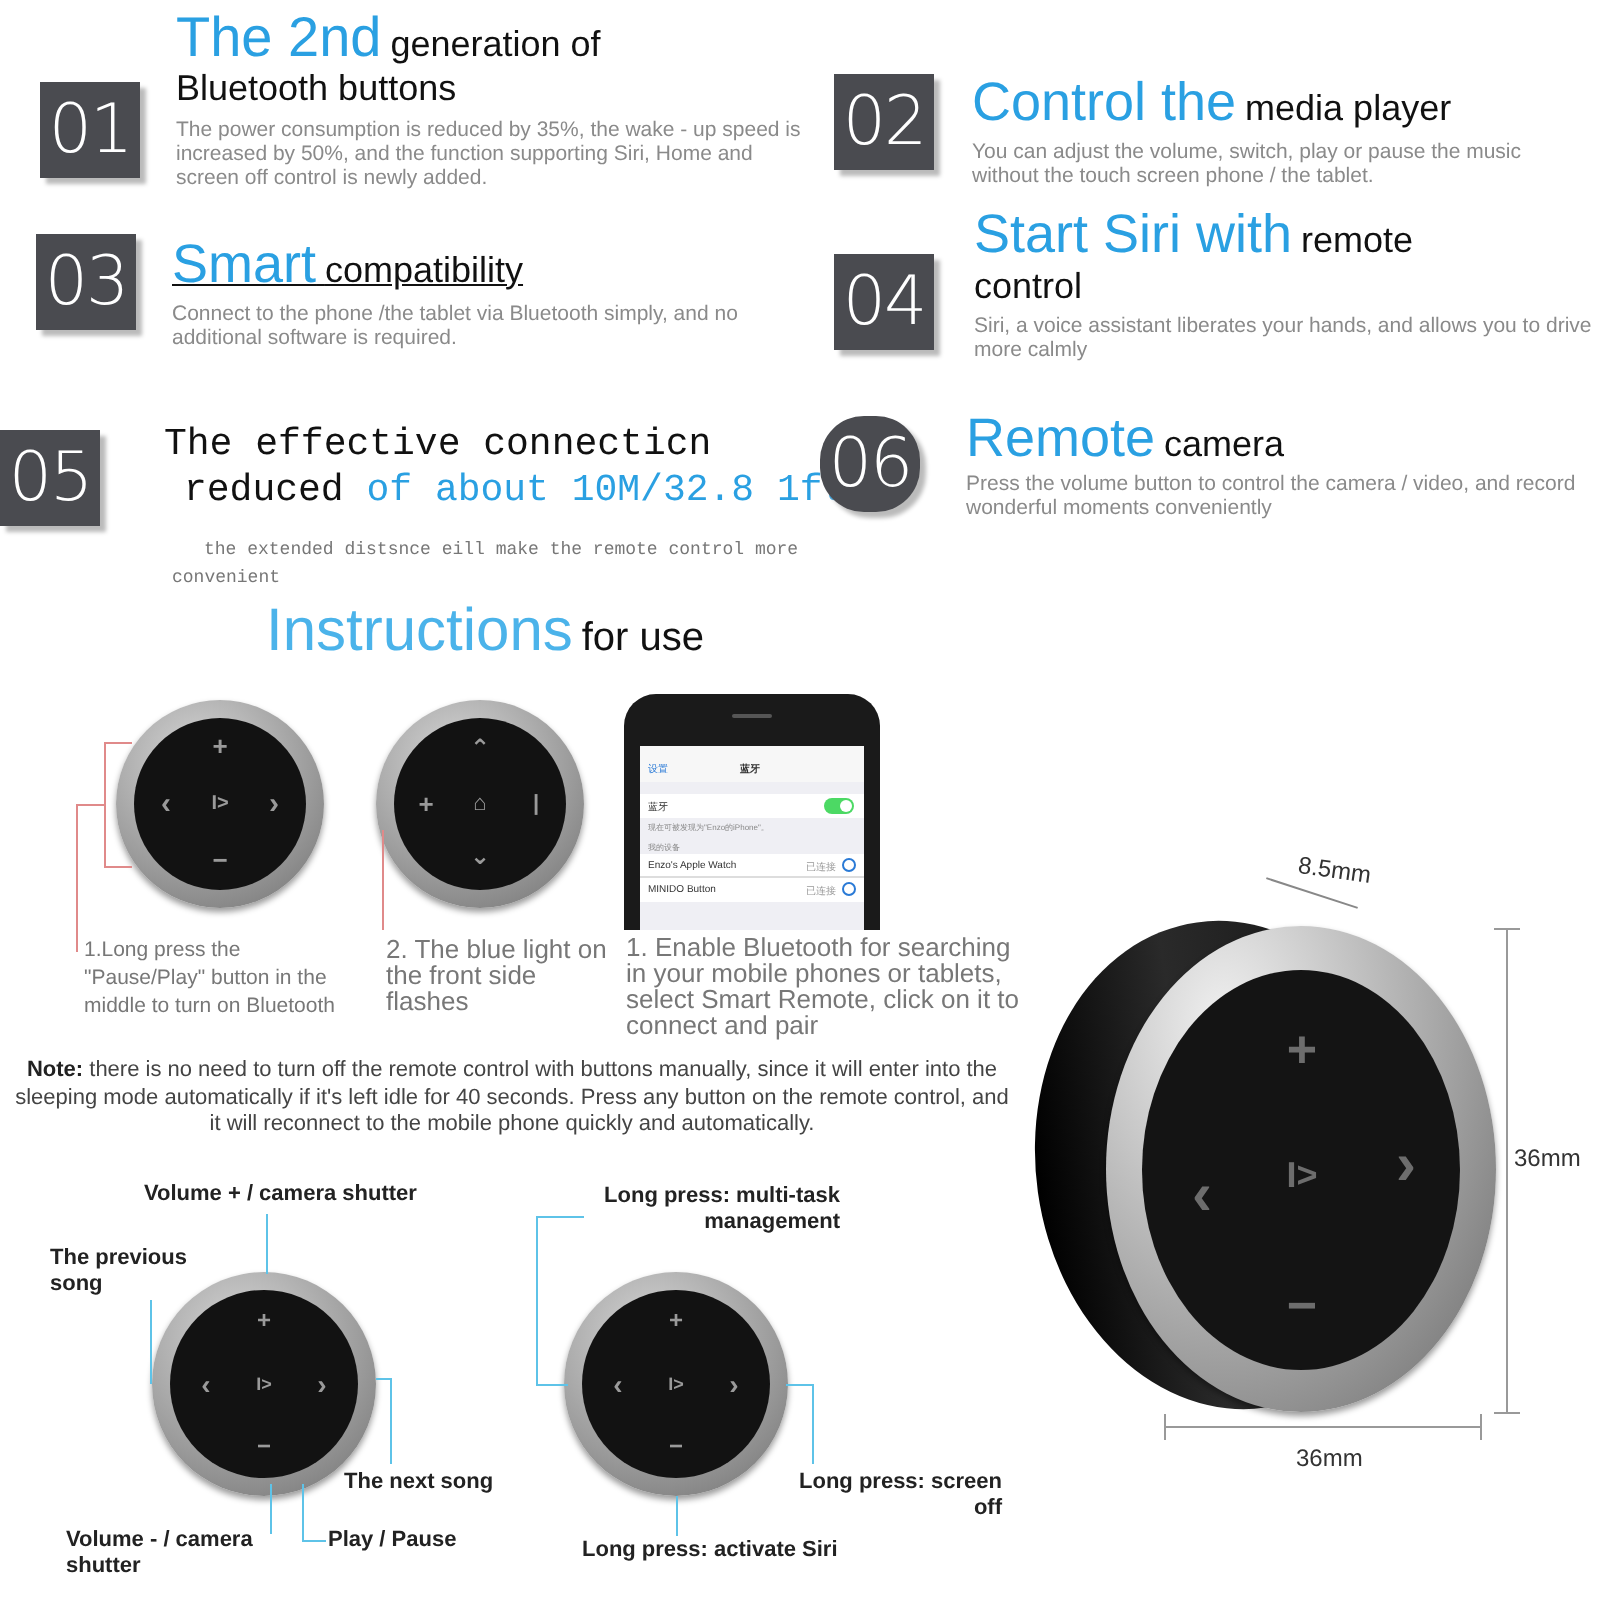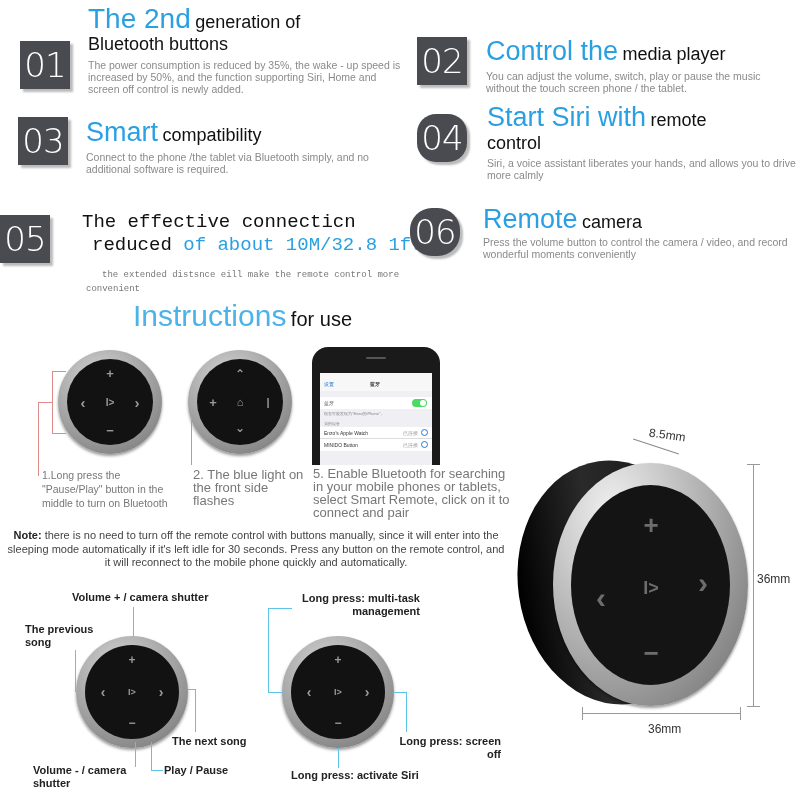--- a/index.html
+++ b/index.html
@@ -34,27 +34,27 @@
 <div class="desc" style="left:88px;top:59px;width:320px;">The power consumption is reduced by 35%, the wake - up speed is increased by 50%, and the function supporting Siri, Home and screen off control is newly added.</div>
 
 <div class="numbox" style="left:417px;top:37px;">02</div>
 <div class="title" style="left:486px;top:37px;">
   <span class="blue big">Control the</span>
   <span class="med">media player</span>
 </div>
 <div class="desc" style="left:486px;top:70px;width:310px;">You can adjust the volume, switch, play or pause the music without the touch screen phone / the tablet.</div>
 
 <div class="numbox" style="left:18px;top:117px;">03</div>
-<div class="title" style="left:86px;top:118px;">
+<div class="title" style="left:86px;top:118px;text-decoration:underline;">
   <span class="blue big">Smart</span>
   <span class="med">compatibility</span>
 </div>
 <div class="desc" style="left:86px;top:151px;width:300px;">Connect to the phone /the tablet via Bluetooth simply, and no additional software is required.</div>
 
-<div class="numbox" style="left:417px;top:114px;border-radius:19px;">04</div>
+<div class="numbox" style="left:417px;top:127px;">04</div>
 <div class="title" style="left:487px;top:103px;">
   <span class="blue big">Start Siri with</span>
   <span class="med">remote</span>
 </div>
 <div class="title med" style="left:487px;top:134px;">control</div>
 <div class="desc" style="left:487px;top:157px;width:313px;">Siri, a voice assistant liberates your hands, and allows you to drive more calmly</div>
 
 <div class="numbox" style="left:0;top:215px;">05</div>
 <div class="title mono" style="left:82px;top:213px;font-size:19px;">The effective connecticn</div>
 <div class="title mono" style="left:92px;top:236px;font-size:19px;">
@@ -121,24 +121,24 @@
       <span style="position:absolute;right:14px;top:3px;color:#999;">已连接</span>
       <span style="position:absolute;right:4px;top:2px;width:7px;height:7px;border:1px solid #2a7ad6;border-radius:50%;"></span>
     </div>
     <div style="height:12px;background:#fff;position:relative;">
       <span style="position:absolute;left:4px;top:3px;">MINIDO Button</span>
       <span style="position:absolute;right:14px;top:3px;color:#999;">已连接</span>
       <span style="position:absolute;right:4px;top:2px;width:7px;height:7px;border:1px solid #2a7ad6;border-radius:50%;"></span>
     </div>
   </div>
 </div>
-<div class="step bigger" style="left:313px;top:467px;width:205px;color:#777;">5. Enable Bluetooth for searching in your mobile phones or tablets, select Smart Remote, click on it to connect and pair</div>
+<div class="step bigger" style="left:313px;top:467px;width:205px;color:#777;">1. Enable Bluetooth for searching in your mobile phones or tablets, select Smart Remote, click on it to connect and pair</div>
 
 <div style="position:absolute;left:6px;top:529px;width:500px;font-size:11px;line-height:13.5px;color:#444;text-align:center;">
-  <b style="color:#222">Note:</b><span> there is no need to turn off the remote control with buttons manually, since it will enter into the sleeping mode automatically if it's left idle for 30 seconds. Press any button on the remote control, and it will reconnect to the mobile phone quickly and automatically.</span>
+  <b style="color:#222">Note:</b><span> there is no need to turn off the remote control with buttons manually, since it will enter into the sleeping mode automatically if it's left idle for 40 seconds. Press any button on the remote control, and it will reconnect to the mobile phone quickly and automatically.</span>
 </div>
 
 <div class="remote" style="left:76px;top:636px;width:112px;height:112px;">
   <div class="face" style="left:9px;top:9px;width:94px;height:94px;"></div>
   <span class="g" style="left:56px;top:24px;font-size:12px">+</span>
   <span class="g" style="left:56px;top:87px;font-size:12px">−</span>
   <span class="g" style="left:27px;top:56px;font-size:14px">‹</span>
   <span class="g" style="left:85px;top:56px;font-size:14px">›</span>
   <span class="g" style="left:56px;top:56px;font-size:9px">I&gt;</span>
 </div>

